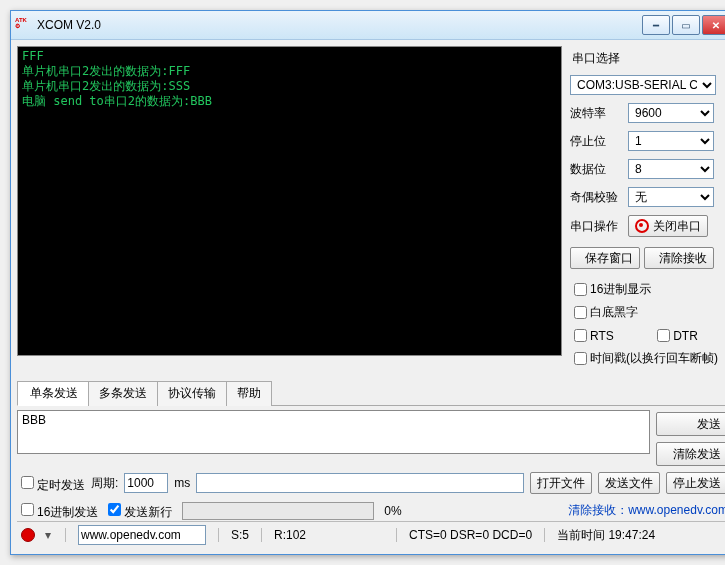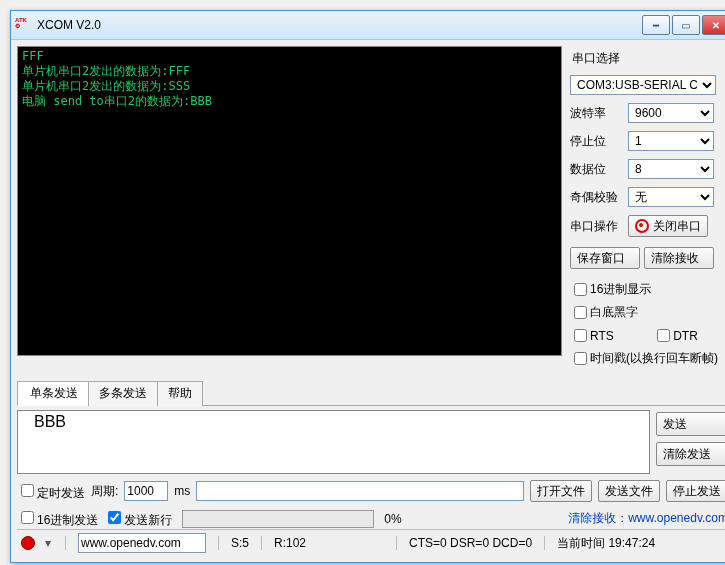--- a/index.html
+++ b/index.html
@@ -16,31 +16,31 @@
   .toprow { display:flex; gap:6px; }
   .terminal { width:545px; height:310px; background:#000; color:#22c55e; font-family:"SimSun","NSimSun",monospace; font-size:12px; padding:2px 4px; box-sizing:border-box; border:1px solid #888; overflow:hidden; }
   .terminal .line { white-space:pre; line-height:15px; }
   .sidepanel { flex:1; padding:2px 2px 2px 2px; }
   .sp-title { font-size:12px; margin:2px 0 8px 2px; }
   .row { display:flex; align-items:center; margin-bottom:8px; gap:6px; }
   .row label { width:52px; }
   select, input[type=text] { border:1px solid #7a9ab8; background:#fff; font-size:12px; height:20px; box-sizing:border-box; padding:0 2px; }
   select.wide { width:146px; }
   select.med { width:86px; }
-  .btn { border:1px solid #888; background:linear-gradient(#fdfdfd,#e6e6e6); height:22px; display:inline-flex; align-items:center; justify-content:flex-start; padding:8px 6px; font-size:12px; cursor:pointer; border-radius:2px; }
+  .btn { border:1px solid #888; background:linear-gradient(#fdfdfd,#e6e6e6); height:22px; display:inline-flex; align-items:center; justify-content:flex-end; padding:8px 6px; font-size:12px; cursor:pointer; border-radius:2px; }
   .rec { width:10px; height:10px; border:2px solid #d00; border-radius:50%; display:inline-block; margin-right:4px; position:relative; }
   .rec::after{content:"";position:absolute;left:2px;top:2px;width:4px;height:4px;background:#d00;border-radius:50%;}
   .checks { margin-top:11px; }
   .checks label { display:inline-flex; align-items:center; margin-right:8px; margin-bottom:4px; font-size:12px; }
   .checks input { margin-right:3px; }
   .tabs { margin-top:6px; display:flex; border-bottom:1px solid #aaa; }
   .tab { padding:3px 10px; border:1px solid #aaa; border-bottom:none; background:#f4f4f4; margin-right:-1px; font-size:12px; cursor:pointer; position:relative; top:1px; }
   .tab.active { background:#fff; border-bottom:1px solid #fff;padding-left:12px; }
   .sendarea { display:flex; gap:6px; }
-  .sendbox { flex:1; height:64px; background:#fff; border:1px solid #888; padding:2px 16px; font-size:16px; font-family:inherit; box-sizing:border-box; resize:none; }
+  .sendbox { flex:1; height:44px; background:#fff; border:1px solid #888; padding:2px 4px; font-size:12px; font-family:inherit; box-sizing:border-box; resize:none; }
   .sendbtns { width:72px; display:flex; flex-direction:column; gap:6px; margin-top:2px; }
   .sendbtns .btn { width:100%; height:24px; }
   .optrow { display:flex; align-items:center; gap:6px; margin-top:6px; }
   .optrow .grow { flex:1; }
   .progress { width:190px; height:16px; border:1px solid #999; background:#e8e8e8; margin:0 4px; }
   .linkrow { color:#0040c0; }
   .linkrow a { color:#0040c0; text-decoration:none; }
   .statusbar { display:flex; align-items:center; border-top:1px solid #bbb; background:#f0f0f0; padding:3px 4px; gap:8px; font-size:12px; }
   .statusbar .sep { border-left:1px solid #bbb; height:14px; margin:0 4px; }
   .dot { width:12px;height:12px;border-radius:50%;background:#d00;display:inline-block;border:1px solid #900; }
@@ -126,20 +126,21 @@
               <input type="checkbox" style="">
               <span>时间戳(以换行回车断帧)</span>
             </label>
         </div>
       </div>
     </div>
 
     <div class="tabs">
       <div class="tab active">单条发送</div>
       <div class="tab">多条发送</div>
+      <div class="tab">协议传输</div>
       <div class="tab">帮助</div>
     </div>
 
     <div style="background:#f0f0f0;padding:4px 0 0 0;">
       <div class="sendarea">
         <textarea class="sendbox" style="">BBB</textarea>
         <div class="sendbtns">
           <button class="btn">发送</button>
           <button class="btn">清除发送</button>
         </div>

